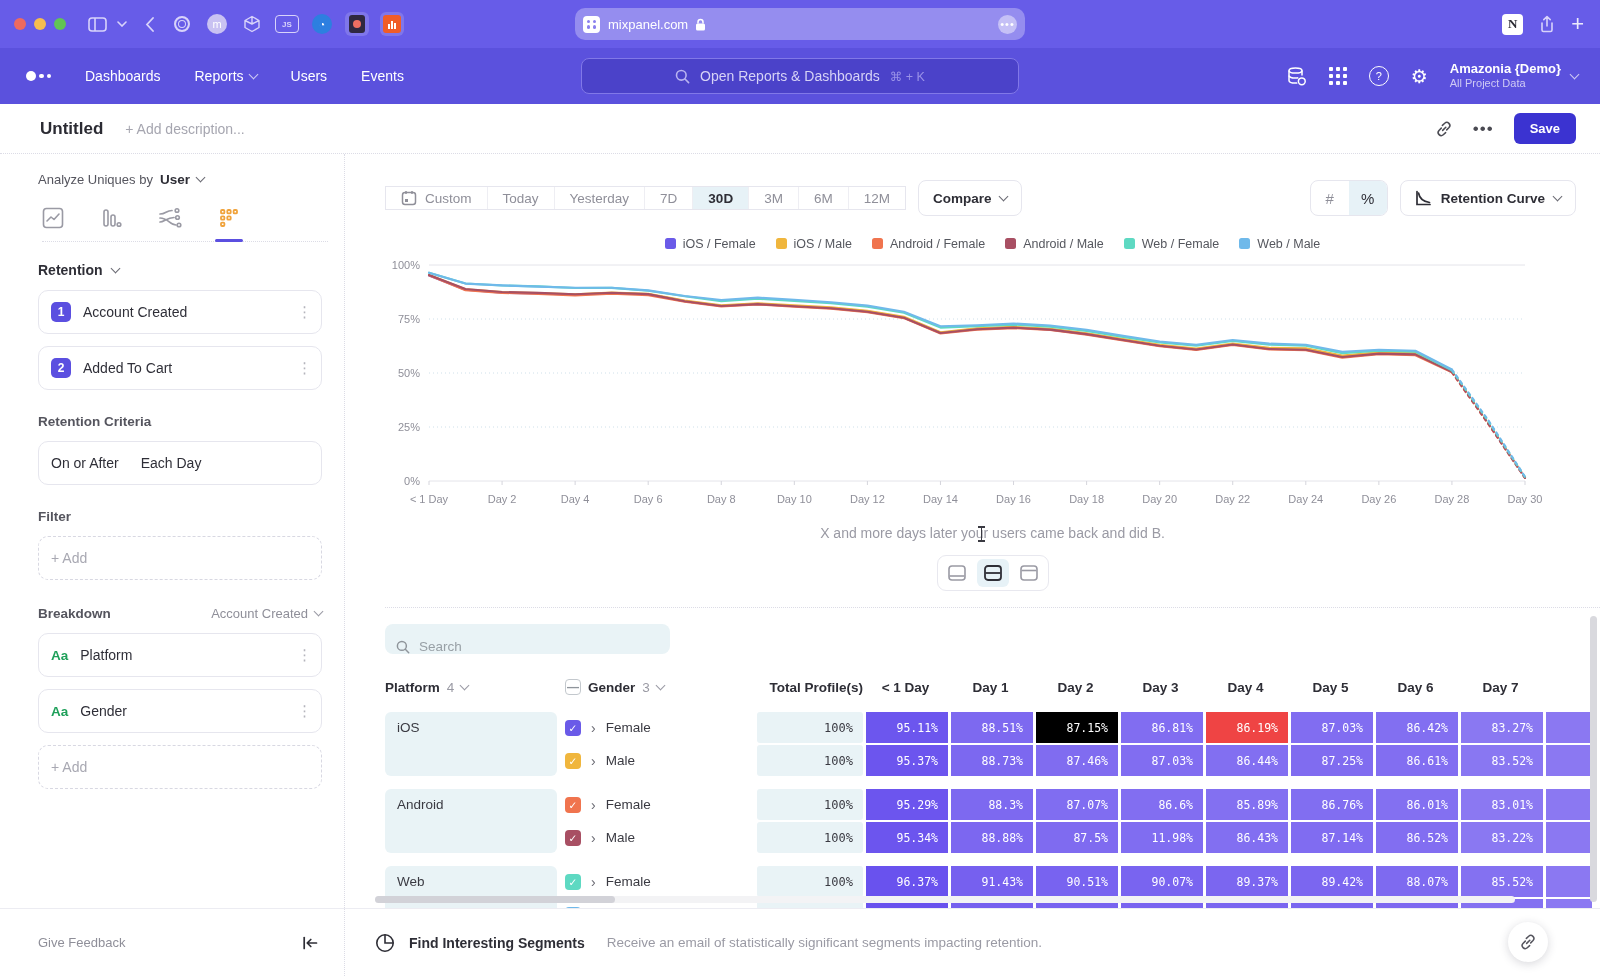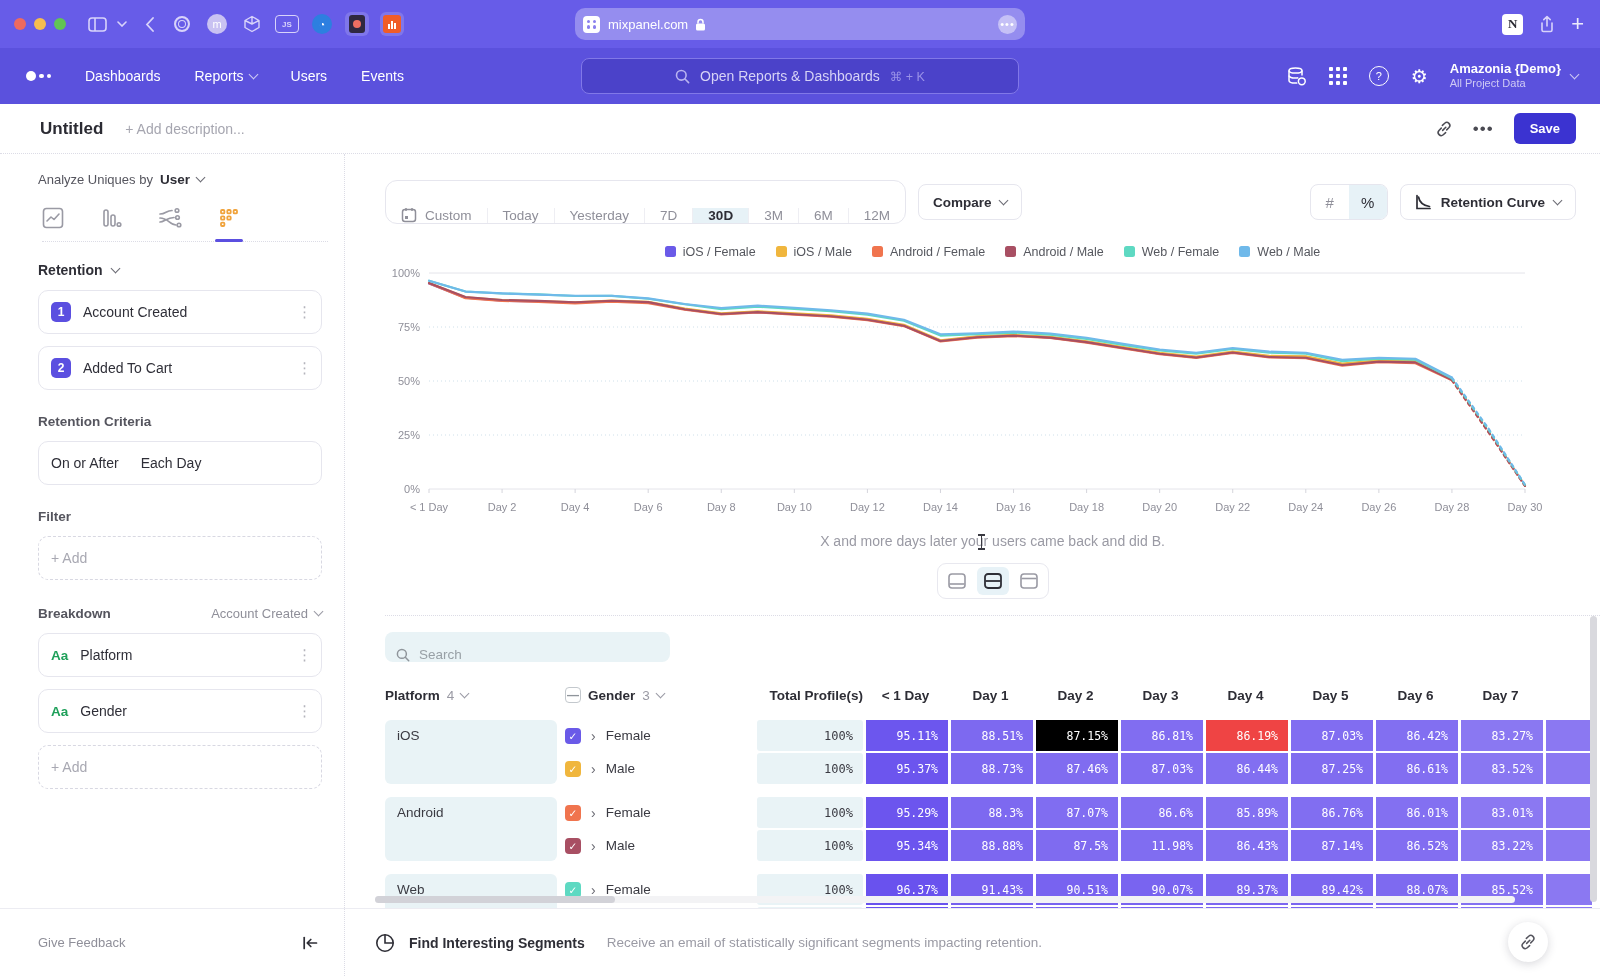--- a/index.html
+++ b/index.html
@@ -79,21 +79,21 @@
   .card .aa { color:#1fa05a; font-weight:bold; font-size:13.5px; margin-right:12px; }
   .bd-row { display:flex; align-items:center; margin-top:26px; }
   .bd-row .sec-label { margin-top:0; }
   .bd-scope { margin-left:auto; font-size:13px; color:#8f8f99; display:flex; align-items:center; gap:7px; }
   .crit-card { gap:22px; }
   .crit-card span { font-size:14px; color:#2f2f38; }
 
   
   .main { flex:1; position:relative; overflow:hidden; padding:26px 0 0 40px; }
   .controls-row { display:flex; align-items:center; margin-right:24px; }
-  .seg { display:inline-flex; border:1px solid #e6e6ee; border-radius:12px; overflow:hidden; height:44px;align-items:flex-end; }
+  .seg { display:inline-flex; border:1px solid #e6e6ee; border-radius:0; overflow:hidden; height:24px; }
   .seg .seg-item { display:flex; align-items:center; gap:8px; padding:0 15px; font-size:13.5px; color:#8f8f99; border-left:1px solid #eeeef3; }
   .seg .seg-item:first-child { border-left:none; }
   .seg .seg-item.active { background:#e7f2f7; color:#2e2e36; font-weight:bold; }
   .btn { display:inline-flex; align-items:center; gap:9px; border:1px solid #e6e6ee; border-radius:8px; height:36px; padding:0 14px; font-size:13.5px; color:#2e2e36; font-weight:bold; background:#fff; }
   .compare { margin-left:12px; }
   .ctrl-right { margin-left:auto; display:flex; align-items:center; gap:12px; }
   .toggle2 { display:inline-flex; border:1px solid #e6e6ee; border-radius:8px; overflow:hidden; height:36px; }
   .toggle2 .t { width:38px; display:flex; align-items:center; justify-content:center; font-size:15px; color:#8f8f99; }
   .toggle2 .t.active { background:#e7f2f7; color:#2e2e36; }
   .legend-row { display:flex; justify-content:center; gap:20px; margin-top:20px; height:15px; }

